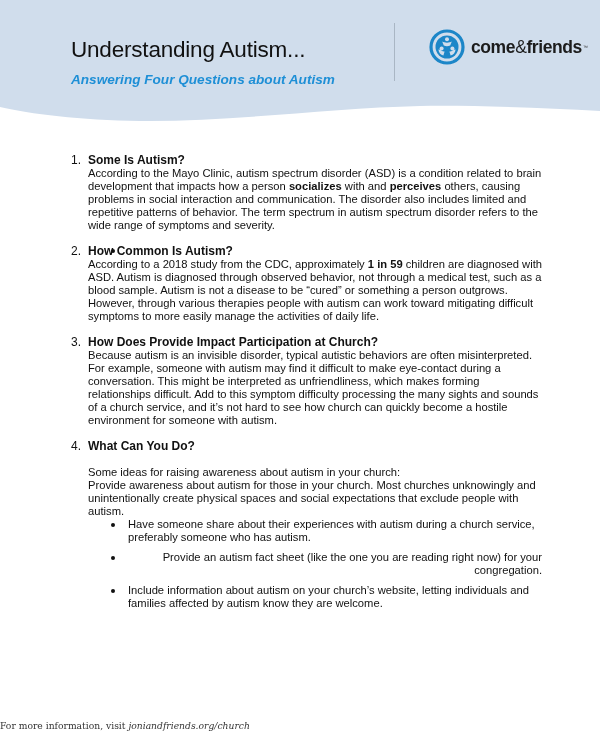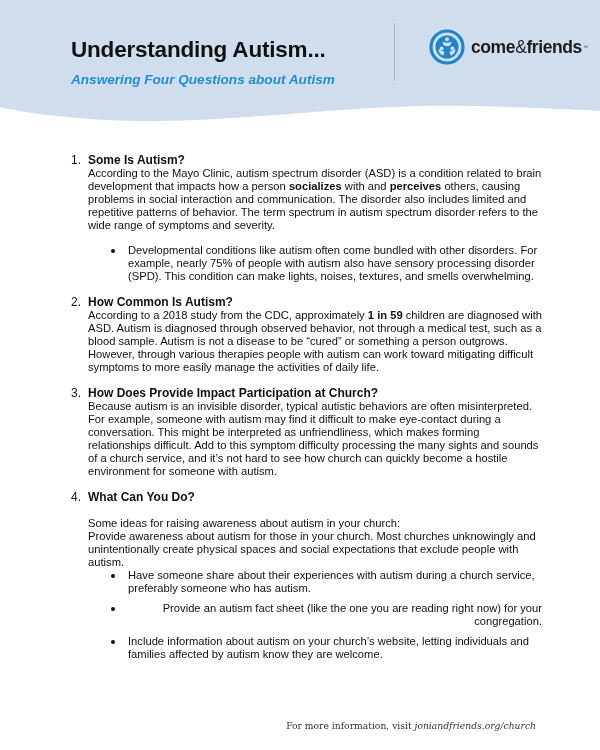--- a/index.html
+++ b/index.html
@@ -5,21 +5,21 @@
     html, body { margin: 0; padding: 0; }
     body {
       width: 600px; height: 750px; position: relative; overflow: hidden;
       background: #ffffff;
       font-family: "Liberation Sans", sans-serif;
       color: #111111;
     }
     .header-wave { position: absolute; left: 0; top: 0; width: 600px; height: 130px; }
     .title {
       position: absolute; left: 71px; top: 37px;
-      font-size: 22.5px; font-weight: bold; color: #111; letter-spacing: -0.2px;
+      font-size: 22.5px; font-weight: normal; color: #111; letter-spacing: -0.2px;
       line-height: 26px;
     }
     .subtitle {
       position: absolute; left: 71px; top: 72px;
       font-size: 13.6px; font-weight: bold; font-style: italic; color: #1e8fd6;
       line-height: 16px;
     }
     .divider {
       position: absolute; left: 394px; top: 23px; width: 1px; height: 58px;
       background: #a9b6c4;
@@ -43,21 +43,21 @@
     .para b { font-weight: bold; }
     .bullets { margin: 0; padding: 0; list-style: none; }
     .bullet {
       position: relative; padding-left: 40px; font-size: 11.2px; line-height: 13px; color: #111;
     }
     .bullet .dot {
       position: absolute; left: 23px; top: 5px; width: 4px; height: 4px; border-radius: 50%;
       background: #111;
     }
     .footer {
-      position: absolute; left: 0; top: 720px; width: 536px; text-align: right;
+      position: absolute; left: 0; top: 720px; width: 536px; text-align: left;
       font-family: "DejaVu Serif", serif; font-size: 9.2px; color: #333;
     }
     .footer i { font-style: italic; }
   </style>
 </head>
 <body>
 
 <svg class="header-wave" viewBox="0 0 600 130" preserveAspectRatio="none">
   <path d="M0,0 L600,0 L600,111 C540,108 470,105 420,106 C330,108 230,122 140,121 C80,120 30,114 0,107 Z" fill="#d0ddec"></path>
 </svg>
@@ -81,21 +81,21 @@
   <span class="logo-text"><span>come</span><span class="amp">&amp;</span><span>friends</span><span class="logo-tm">™</span></span>
 </div>
 
 <div class="content">
 
   <div class="section">
     <span class="sec-num">1.</span>
     <div class="sec-heading">Some Is Autism?</div>
     <p class="para"><span>According to the Mayo Clinic, autism spectrum disorder (ASD) is a condition related to brain development that impacts how a person </span><b>socializes</b><span> with and </span><b>perceives</b><span> others, causing problems in social interaction and communication. The disorder also includes limited and repetitive patterns of behavior. The term spectrum in autism spectrum disorder refers to the wide range of symptoms and severity.</span></p>
     <ul class="bullets" style="margin-top:12px;">
-      <li class="bullet"><span class="dot"></span><span>Developmental conditions like autism often come bundled with other disorders. For example, nearly 75% of people with autism also have sensory processing disorder (SPD). This condition can make lights, noises, textures, and smells overwhelming.</span></li>
+      <li class="bullet"><span class="dot"></span></li>
     </ul>
   </div>
 
   <div class="section" style="margin-top:13px;">
     <span class="sec-num">2.</span>
     <div class="sec-heading">How Common Is Autism?</div>
     <p class="para"><span>According to a 2018 study from the CDC, approximately </span><b>1 in 59</b><span> children are diagnosed with ASD. Autism is diagnosed through observed behavior, not through a medical test, such as a blood sample. Autism is not a disease to be “cured” or something a person outgrows. However, through various therapies people with autism can work toward mitigating difficult symptoms to more easily manage the activities of daily life.</span></p>
   </div>
 
   <div class="section" style="margin-top:13px;">

